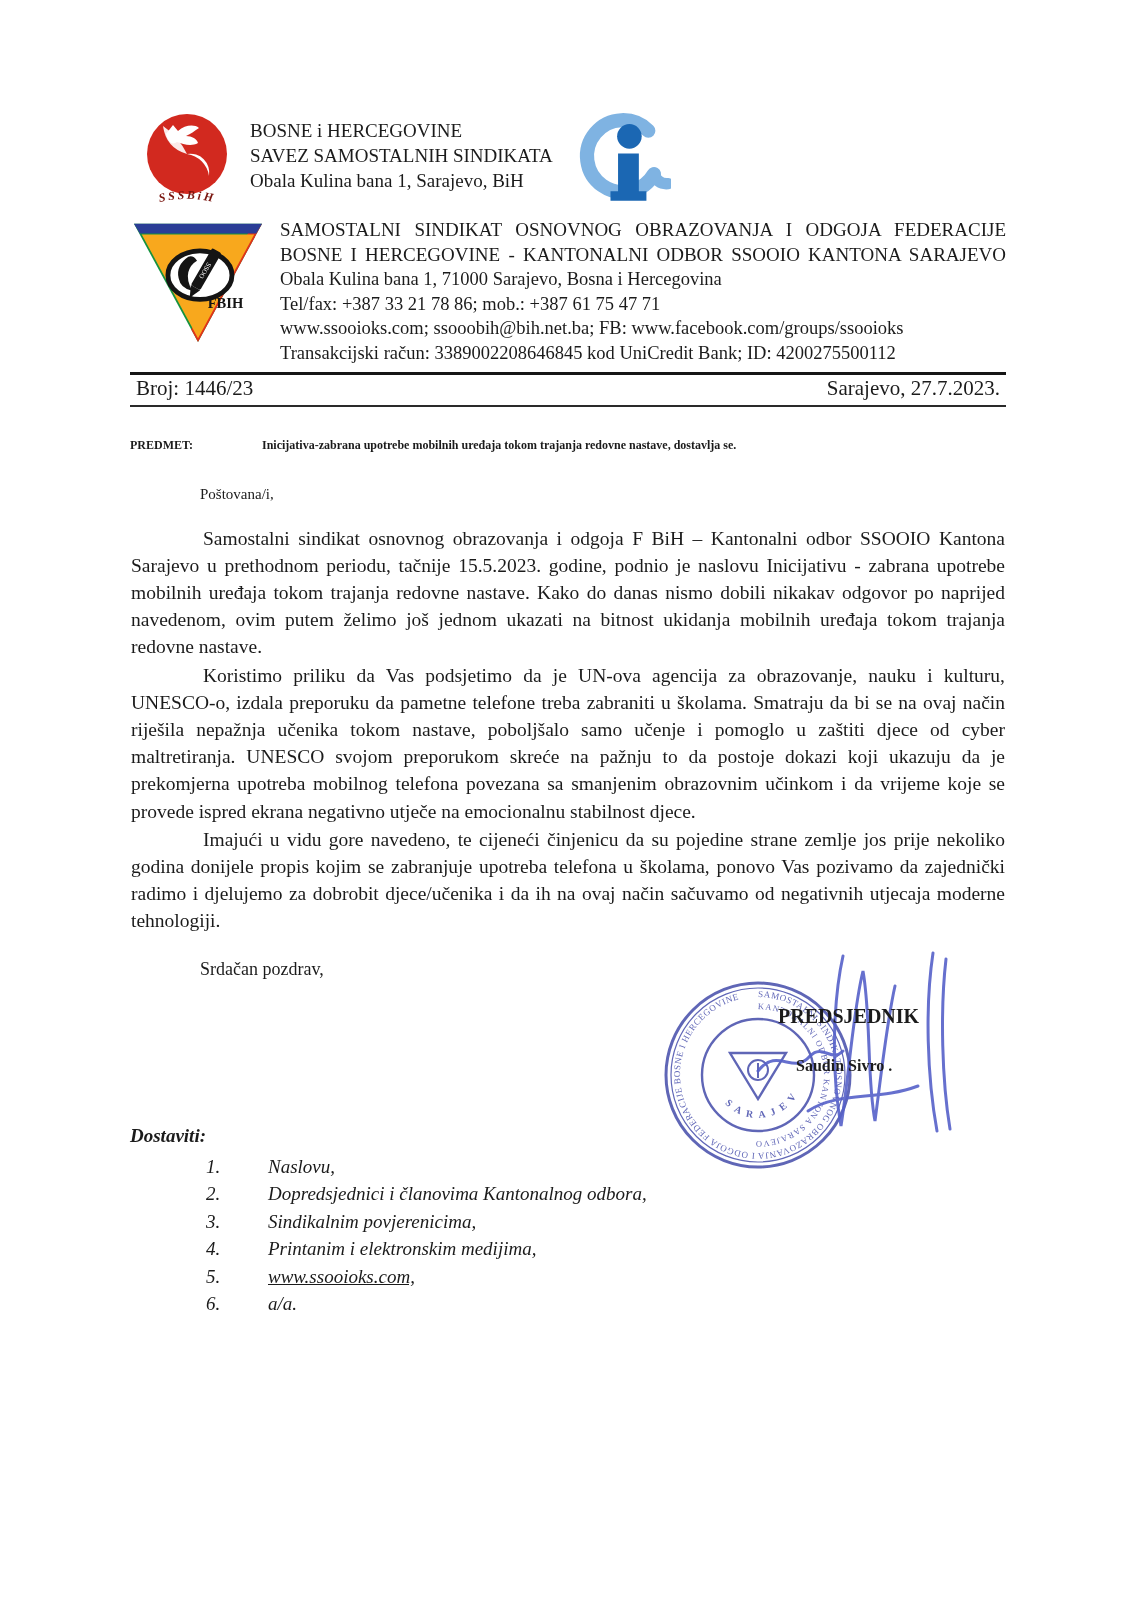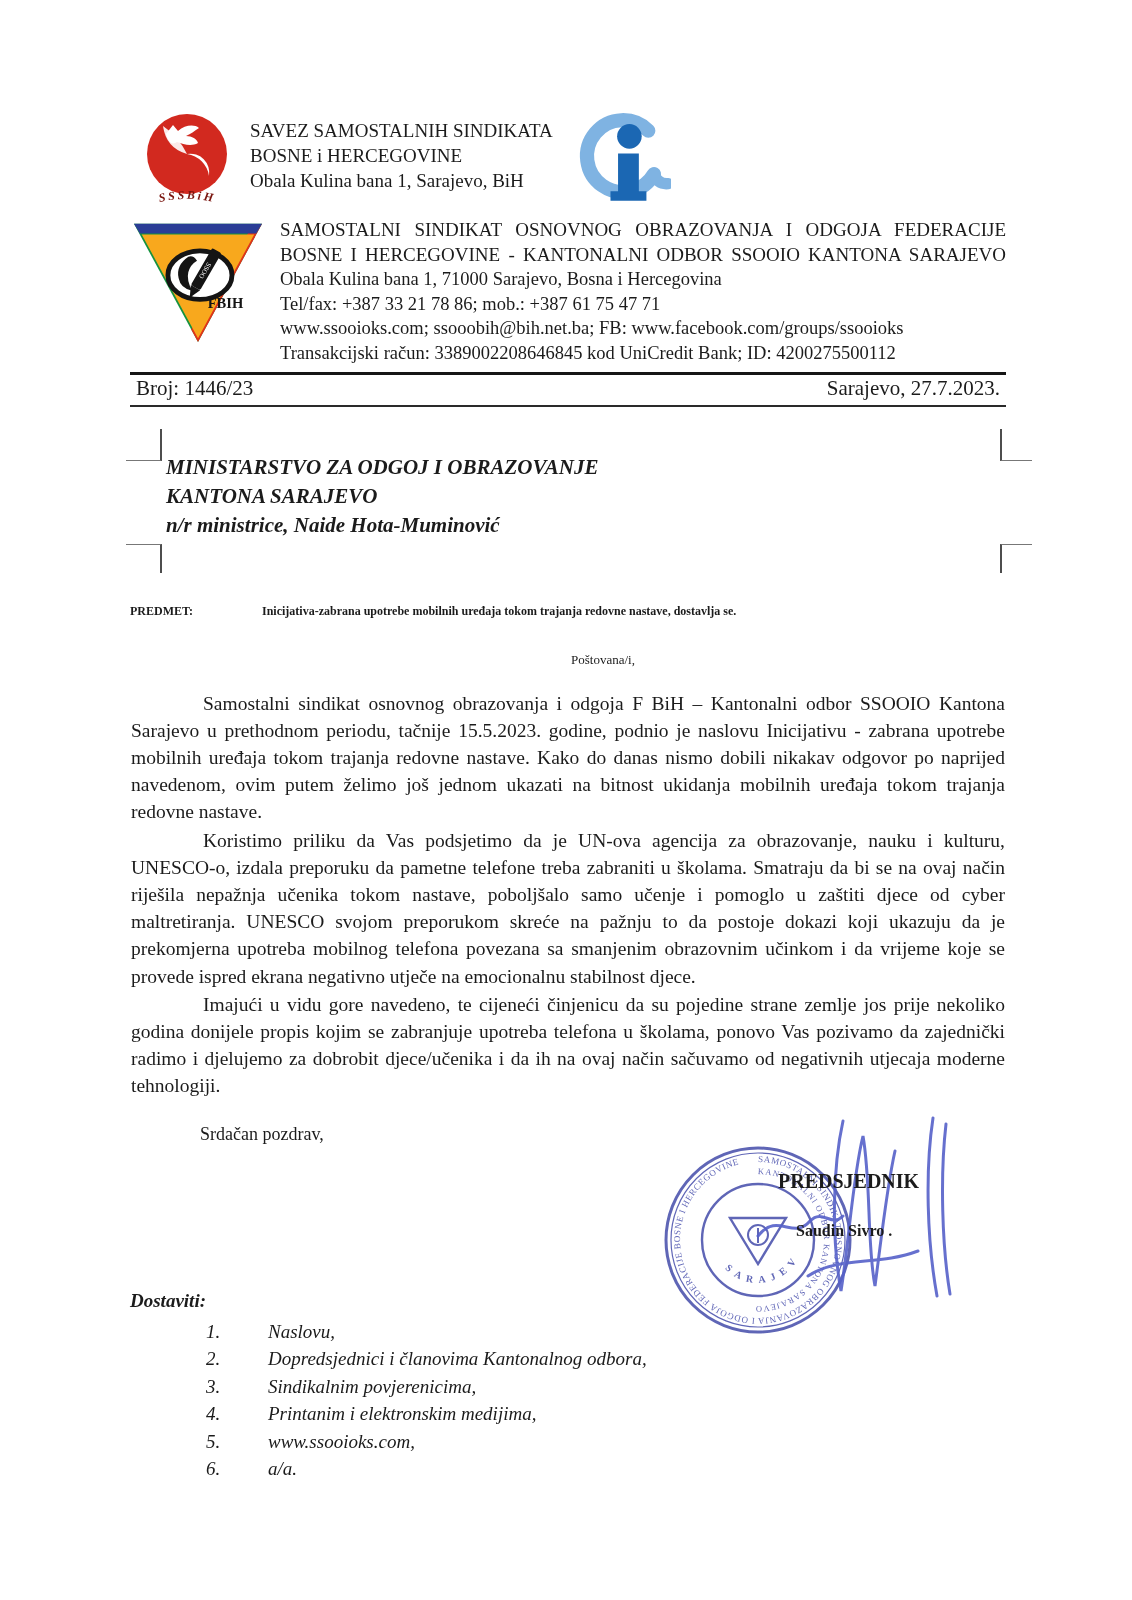--- a/index.html
+++ b/index.html
@@ -35,42 +35,42 @@
   .mark-tr{right:-26px;top:0;width:30px;height:31px;border-left:2px solid #4d4d4d;border-bottom:1px solid #777;}
   .mark-bl{left:-4px;bottom:0;width:34px;height:28px;border-right:2px solid #4d4d4d;border-top:1px solid #777;}
   .mark-br{right:-26px;bottom:0;width:30px;height:28px;border-left:2px solid #4d4d4d;border-top:1px solid #777;}
   .recipient{padding:24px 0 0 36px;font-weight:bold;font-style:italic;font-size:21px;line-height:29px;}
 
   
   .subject{display:flex;margin-top:24px;font-weight:bold;font-size:12px;line-height:29px;}
   .subject-label{width:132px;flex:none;}
   .subject-text{flex:1;}
 
-  .salutation{margin-top:26px;padding-left:70px;font-size:13px;text-align:center;}
+  .salutation{margin-top:26px;padding-left:70px;font-size:15px;}
 
   
   .body-block{margin-top:22px;}
   .body-par{margin:1px;text-align:justify;font-size:19.5px;line-height:27.2px;text-indent:72px;}
 
   
   .sig-area{position:relative;height:172px;margin-top:14px;}
   .closing{position:absolute;left:70px;top:10px;font-size:18px;}
   .stamp{position:absolute;left:528px;top:26px;opacity:.88;}
   .sig-scribble{position:absolute;left:618px;top:2px;opacity:.9;}
   .sig-title{position:absolute;left:648px;top:56px;font-weight:bold;font-size:20px;}
   .sig-name{position:absolute;left:666px;top:108px;font-weight:bold;font-size:16px;}
 
   
   .dostaviti{margin-top:4px;font-style:italic;}
   .dostaviti-label{font-weight:bold;font-size:19px;}
   .dostaviti-list{list-style:none;margin:6px 0 0 0;padding:0;font-size:19px;line-height:27.5px;}
   .dostaviti-list li{display:flex;}
   .li-num{width:40px;text-align:left;padding-left:76px;flex:none;}
   .li-text{padding-left:22px;}
-  .u{}
+  .u{text-decoration:underline;}
 </style>
 </head>
 <body>
 
 <div class="page">
   <div class="content">
 
     <div class="hdr1">
       <div class="logo-sssbih">
         <svg width="110" height="104" viewBox="0 0 110 104">
@@ -79,22 +79,22 @@
           <path d="M57,46 A19,19 0 0 1 79,68 A26,26 0 0 0 57,46 Z" fill="#ffffff"></path>
           <path d="M57,46 Q36,40 33,18 Q48,28 57,46 Z" fill="#ffffff" opacity="0.9"></path>
           <path d="M36,26 l7,-9 5,6 c7,-6 16,-7 21,-3 c-5,3 -8,6 -13,8 c6,0 11,3 12,7 c-7,4 -15,1 -21,-1 c-4,3 -8,2 -11,-8 z" fill="#ffffff"></path>
           <path id="sssbihArc" d="M16,98 Q57,84 98,98" fill="none"></path>
           <text font-size="12" font-weight="bold" font-style="italic" fill="#7a150f" letter-spacing="2.5">
             <textPath href="#sssbihArc" startOffset="14">SSSBiH</textPath>
           </text>
         </svg>
       </div>
       <div class="org-left">
+        <div>BOSNE i HERCEGOVINE</div>
         <div>SAVEZ SAMOSTALNIH SINDIKATA</div>
-        <div>BOSNE i HERCEGOVINE</div>
         <div>Obala Kulina bana 1, Sarajevo, BiH</div>
       </div>
       <div class="logo-ei">
         <svg width="104" height="104" viewBox="0 0 110 110">
           <path d="M86,24 A38,38 0 1 0 92,70" stroke="#7fb3e2" stroke-width="15" fill="none" stroke-linecap="round"></path>
           <path d="M92,70 q4,11 15,10" stroke="#7fb3e2" stroke-width="12" fill="none" stroke-linecap="round"></path>
           <circle cx="66" cy="30" r="13" fill="#1b67b3"></circle>
           <path d="M54,48 h22 v40 h8 v10 h-38 v-10 h8 z" fill="#1b67b3"></path>
         </svg>
       </div>
@@ -125,31 +125,20 @@
         <div>www.ssooioks.com; ssooobih@bih.net.ba; FB: www.facebook.com/groups/ssooioks</div>
         <div>Transakcijski račun: 3389002208646845 kod UniCredit Bank; ID: 4200275500112</div>
       </div>
     </div>
 
     <div class="meta-row">
       <span>Broj: 1446/23</span>
       <span>Sarajevo, 27.7.2023.</span>
     </div>
 
-    <div class="address-area">
-      <div class="mark mark-tl"></div>
-      <div class="mark mark-tr"></div>
-      <div class="mark mark-bl"></div>
-      <div class="mark mark-br"></div>
-      <div class="recipient">
-        <div>MINISTARSTVO ZA ODGOJ I OBRAZOVANJE</div>
-        <div>KANTONA SARAJEVO</div>
-        <div>n/r ministrice, Naide Hota-Muminović</div>
-      </div>
-    </div>
 
     <div class="subject">
       <div class="subject-label">PREDMET:</div>
       <div class="subject-text">Inicijativa-zabrana upotrebe mobilnih uređaja tokom trajanja redovne nastave, dostavlja se.</div>
     </div>
 
     <div class="salutation">Poštovana/i,</div>
 
     <div class="body-block">
       <p class="body-par">Samostalni sindikat osnovnog obrazovanja i odgoja F BiH – Kantonalni odbor SSOOIO Kantona Sarajevo u prethodnom periodu, tačnije 15.5.2023. godine, podnio je naslovu Inicijativu - zabrana upotrebe mobilnih uređaja tokom trajanja redovne nastave. Kako do danas nismo dobili nikakav odgovor po naprijed navedenom, ovim putem želimo još jednom ukazati na bitnost ukidanja mobilnih uređaja tokom trajanja redovne nastave.</p>

